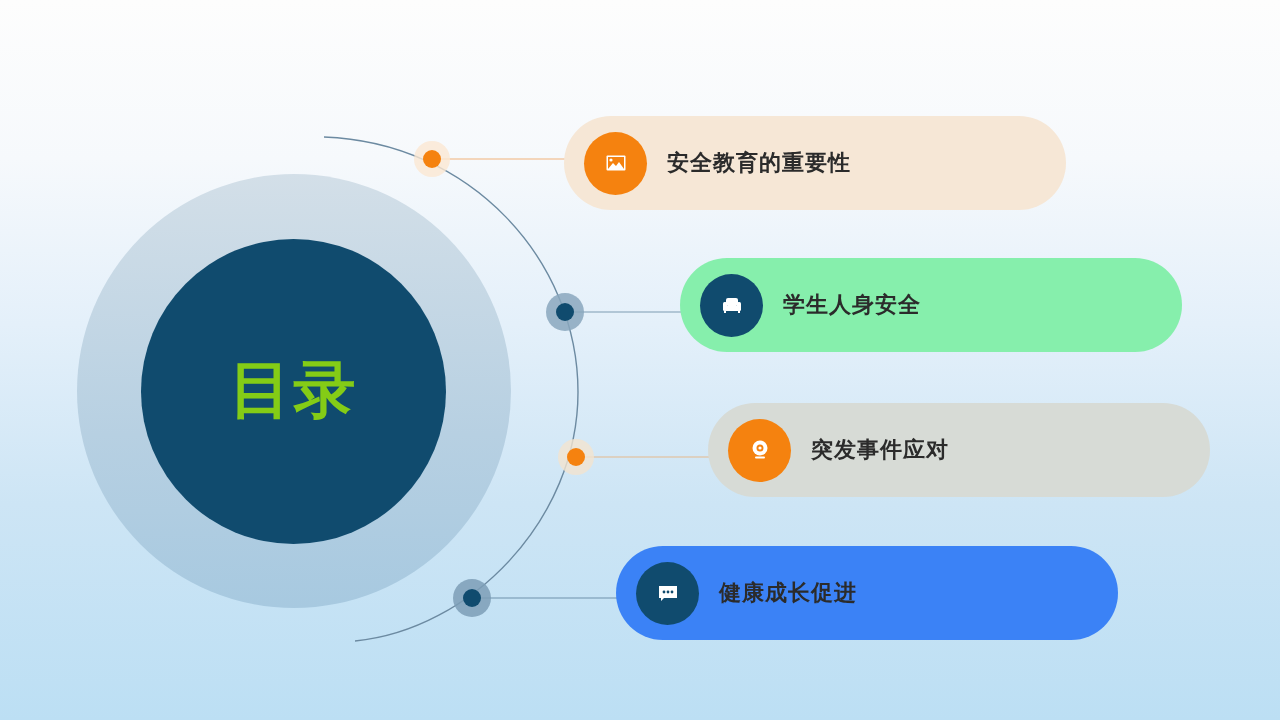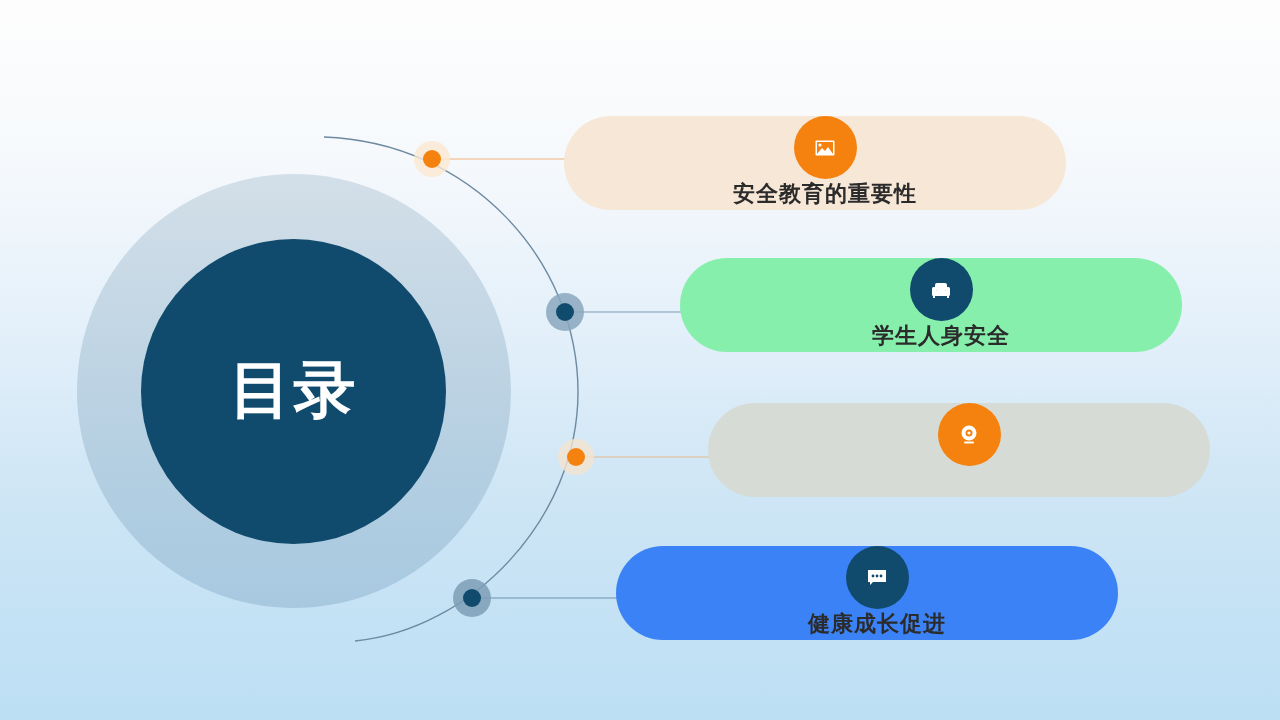--- a/index.html
+++ b/index.html
@@ -12,27 +12,27 @@
     .outer-ring {
       left: 77px; top: 174px; width: 434px; height: 434px; border-radius: 50%;
       background: linear-gradient(180deg, #d3dfe8 0%, #b7d0e2 60%, #a7c9e0 100%);
     }
     .inner-circle {
       left: 141px; top: 239px; width: 305px; height: 305px; border-radius: 50%;
       background: #104b6e;
       display: flex; align-items: center; justify-content: center;
     }
     .title-text {
-      color: #ffffff; font-size: 62px; font-weight: bold; letter-spacing: 2px;
+      color: #84cc16; font-size: 62px; font-weight: bold; letter-spacing: 2px;
       margin-top: -4px;
     }
     svg.lines { left: 0; top: 0; width: 1280px; height: 720px; }
     .pill {
       height: 94px; border-radius: 47px;
-      display: flex; align-items: center; flex-direction: column;
+      display: flex; align-items: center;
     }
     .pill .icon-circle {
       width: 63px; height: 63px; border-radius: 50%;
       display: flex; align-items: center; justify-content: center;
       margin-left: 20px; flex: 0 0 auto;
     }
     .pill .label {
       margin-left: 20px; font-size: 22px; font-weight: bold; color: #2b2b2b;
       letter-spacing: 1px;
     }
@@ -105,20 +105,21 @@
 
 <div class="abs pill p3">
   <div class="icon-circle orange">
     <svg width="18" height="20" viewBox="0 0 18 20">
       <circle cx="9" cy="8" r="7.5" fill="#fff"></circle>
       <circle cx="9" cy="8" r="3.5" fill="#f5820f"></circle>
       <circle cx="9" cy="8" r="1.6" fill="#fff"></circle>
       <rect x="4" y="16.5" width="10" height="2" rx="1" fill="#fff"></rect>
     </svg>
   </div>
+  <span class="label">突发事件应对</span>
 </div>
 
 <div class="abs pill p4">
   <div class="icon-circle navy">
     <svg width="20" height="17" viewBox="0 0 20 17">
       <path d="M1,1 H19 V13 H6 L3,16 V13 H1 Z" fill="#fff"></path>
       <circle cx="6" cy="7" r="1.4" fill="#104b6e"></circle>
       <circle cx="10" cy="7" r="1.4" fill="#104b6e"></circle>
       <circle cx="14" cy="7" r="1.4" fill="#104b6e"></circle>
     </svg>

